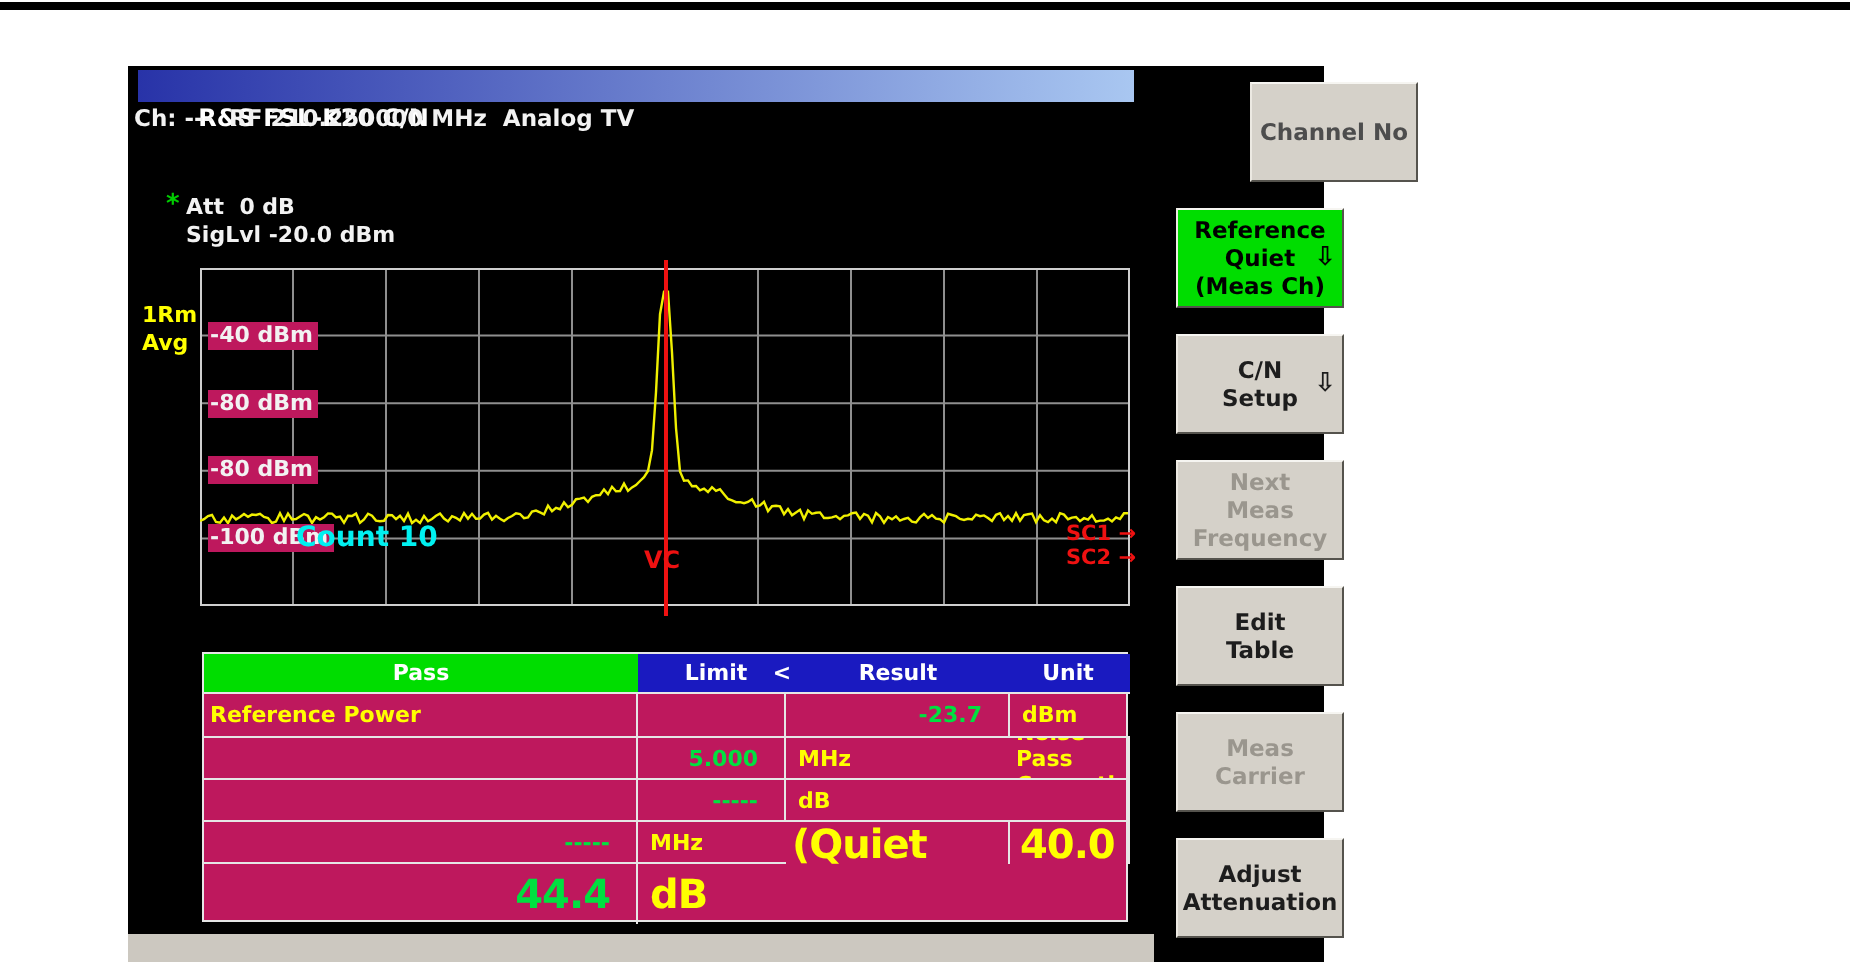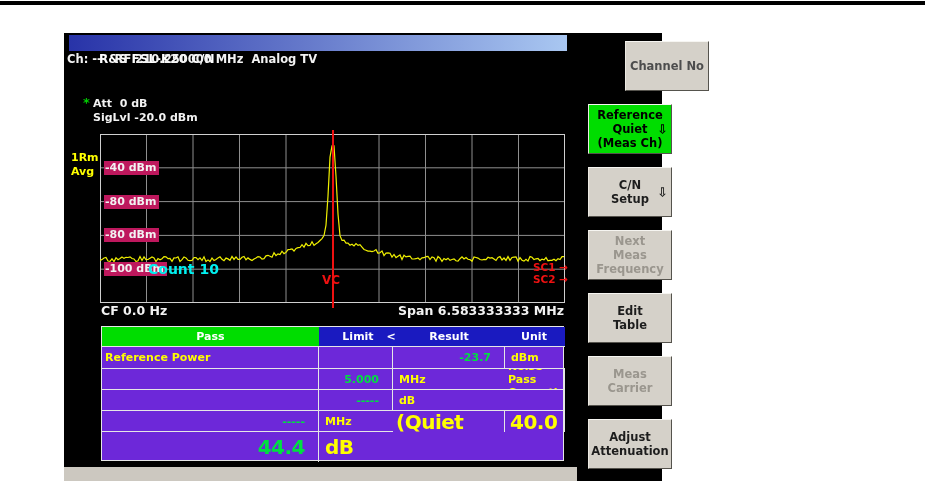--- a/index.html
+++ b/index.html
@@ -33,21 +33,21 @@
   .sc-labels{position:absolute;left:448px;top:228px;width:56px;text-align:right;color:var(--marker-red,#ee2222);
     font-size:10.5px;font-weight:bold;line-height:12px;}
   .sc-labels span{display:block;}
 
   .cf-span-line{position:absolute;left:37px;top:270px;width:463px;display:flex;justify-content:space-between;
     color:#f2f2f2;font-size:12.5px;font-weight:bold;white-space:pre;}
 
   
   .meas-table{position:absolute;left:37px;top:293px;width:463px;height:135px;box-sizing:border-box;
     display:grid;grid-template-columns:217px 74px 112px 60px;grid-template-rows:20px 22px 21px 21px 21px 30px;
-    border:1px solid #e6e6e6;background:#6d28d9;}
+    border:1px solid #e6e6e6;background:#be185d;}
   .cell{box-sizing:border-box;border-right:1px solid #e6e6e6;border-bottom:1px solid #e6e6e6;
     display:flex;align-items:center;font-weight:bold;font-size:11px;overflow:hidden;}
   .cell.last-col{border-right:none;}
   .cell.last-row{border-bottom:none;}
   .hdr-pass{background:var(--pass-green,#00dd00);color:#fff;justify-content:center;border-right:none;}
   .hdr-blue{grid-column:2 / 5;background:var(--table-header-blue,#1a1ac0);color:#fff;position:relative;border-right:none;}
   .hdr-blue span{position:absolute;top:0;line-height:19px;text-align:center;}
   .h-limit{left:14px;width:50px;}
   .h-lt{left:64px;width:16px;}
   .h-result{left:80px;width:100px;}
@@ -120,24 +120,20 @@
     <div class="ylab ylab4">-100 dBm</div>
 
     <div class="count-label">Count 10</div>
     <div class="vc-line"></div>
     <div class="vc-label">VC</div>
     <div class="sc-labels">
       <span>SC1 →</span>
       <span>SC2 →</span>
     </div>
 
-    <div class="cf-span-line">
-      <span>CF 0.0 Hz</span>
-      <span>Span 6.583333333 MHz</span>
-    </div>
 
     <div class="meas-table">
       <div class="cell hdr-pass">Pass</div>
       <div class="cell hdr-blue last-col">
         <span class="h-limit">Limit</span>
         <span class="h-lt">&lt;</span>
         <span class="h-result">Result</span>
         <span class="h-unit">Unit</span>
       </div>
 

